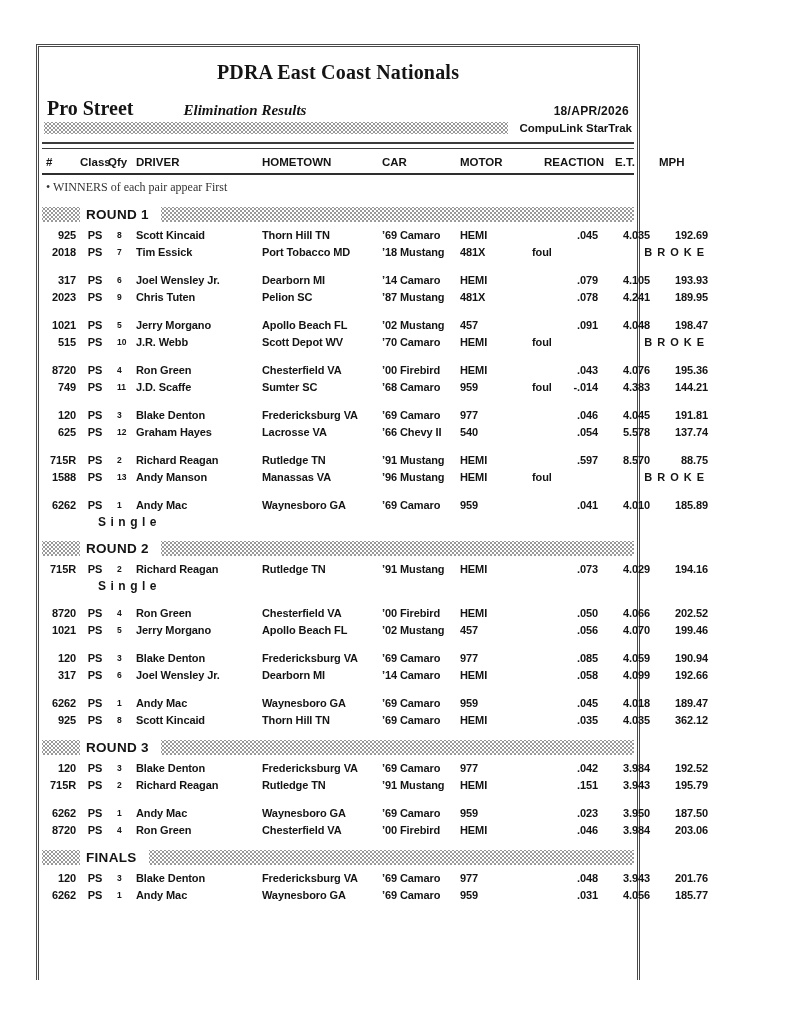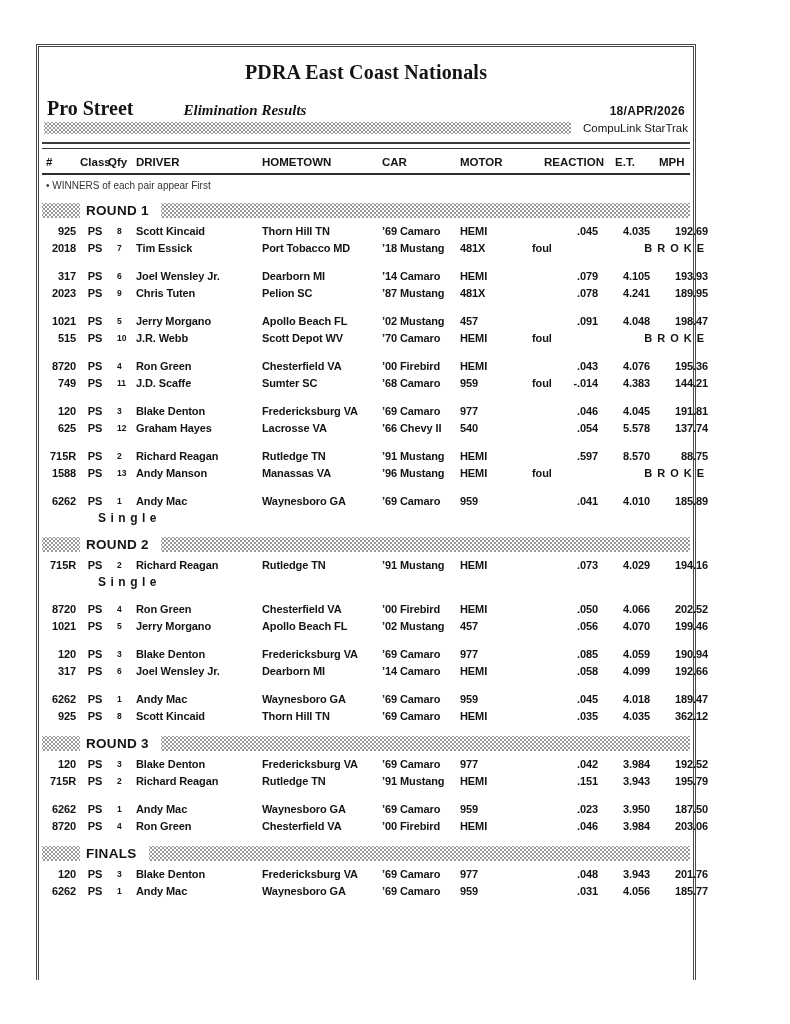--- a/index.html
+++ b/index.html
@@ -1,37 +1,37 @@
 <!DOCTYPE html>
 <html><head>
 <meta charset="utf-8">
 <style>
   html,body{margin:0;padding:0;background:#fff;}
   body{width:790px;height:1024px;position:relative;font-family:"Liberation Sans",sans-serif;color:#141414;}
-  .page{position:absolute;left:36px;top:44px;width:660px;height:936px;box-sizing:border-box;
+  .page{position:absolute;left:36px;top:44px;width:604px;height:936px;box-sizing:border-box;
         border-top:3px double #4a4a4a;border-left:3px double #4a4a4a;border-right:3px double #4a4a4a;
         background:#fff;padding:0 3px;}
   .doc-title{margin-top:14px;text-align:center;font-family:"Liberation Serif",serif;
              font-weight:bold;font-size:20px;letter-spacing:.2px;}
   .subheader{display:flex;align-items:baseline;margin-top:13px;padding:0 5px;gap:36px;}
   .class-name{font-family:"Liberation Serif",serif;font-weight:bold;font-size:20px;}
   .subtitle{font-family:"Liberation Serif",serif;font-style:italic;font-weight:700;font-size:15px;margin-left:14px;}
   .date{margin-left:auto;font-weight:bold;font-size:12px;letter-spacing:.3px;}
   .band{background-image:radial-gradient(#999 30%,transparent 34%),radial-gradient(#999 30%,transparent 34%);
         background-size:4px 4px;background-position:0 0,2px 2px;}
   .compulink-row{display:flex;align-items:center;margin-top:2px;padding:0 2px;}
   .compulink-row .band{flex:1;height:12px;}
-  .timing{margin-left:12px;font-weight:normal;font-size:11.5px;white-space:nowrap;}
+  .timing{margin-left:12px;font-weight:bold;font-size:11.5px;white-space:nowrap;}
   .rule-double{margin-top:8px;height:4px;border-top:2px solid #3c3c3c;border-bottom:1.5px solid #3c3c3c;}
   .grid{display:grid;grid-template-columns:38px 28px 28px 126px 120px 78px 72px 66px 54px 58px 32px;}
   .header-row{padding:7px 0 5px;font-weight:bold;font-size:11.5px;}
   .h-num{padding-left:4px;} .h-qfy{padding-left:0;} .h-rx{padding-left:12px;}
   .h-et{text-align:center;} .h-mph{padding-left:7px;}
   .rule-thick{border-top:2.5px solid #2e2e2e;}
-  .note{margin:5px 0 12px 4px;font-family:Liberation Sans, sans-serif;font-size:10px;color:#333;}
+  .note{margin:5px 0 12px 4px;font-family:Liberation Serif, serif;font-size:12px;color:#333;}
   .section-header{display:flex;align-items:center;height:15px;margin:9px 0 5px;}
   .section-header .lead{width:38px;height:15px;}
   .section-label{font-weight:bold;font-size:13.5px;letter-spacing:.3px;padding:0 12px 0 6px;white-space:nowrap;}
   .section-header .tail{flex:1;height:15px;}
   .pair{margin-bottom:11px;}
   .row{font-weight:bold;font-size:11px;line-height:17px;letter-spacing:-.1px;}
   .c-num{text-align:right;padding-right:4px;}
   .c-class{padding-left:2px;text-align:center;}
   .c-qfy{font-size:8.5px;padding-left:9px;}
   .c-rx{display:flex;}

